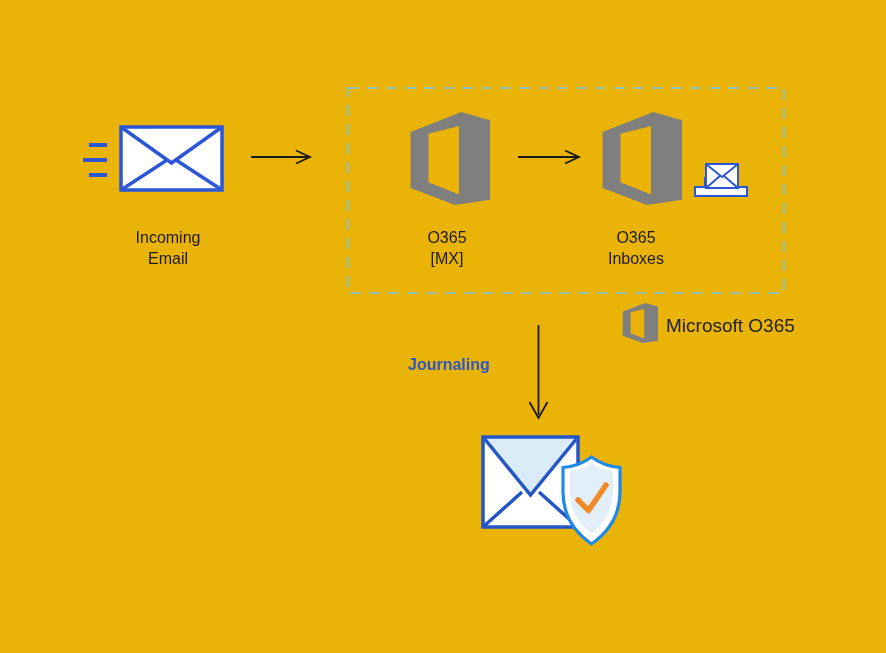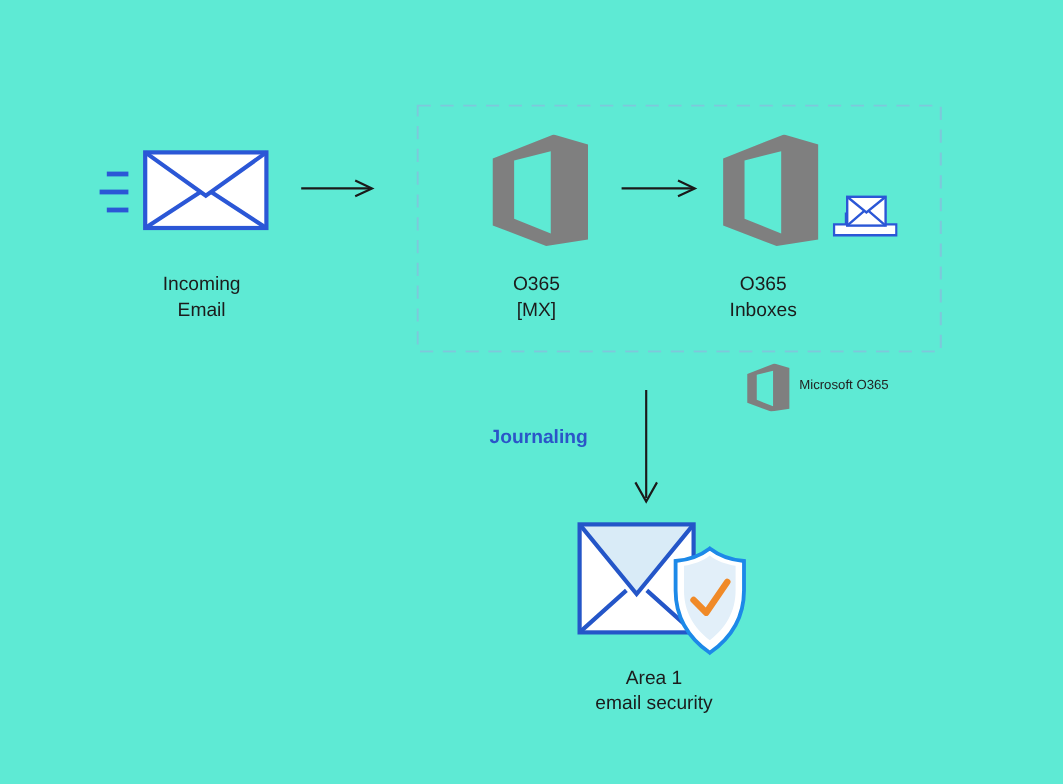--- a/index.html
+++ b/index.html
@@ -1,21 +1,21 @@
 <!DOCTYPE html>
 <html><head>
 <meta charset="utf-8">
 <style>
   html,body{margin:0;padding:0;background:#fff;}
-  .canvas{position:relative;width:886px;height:653px;background:#5eead4;overflow:hidden;
+  .canvas{position:relative;width:886px;height:653px;background:#eab308;overflow:hidden;
           font-family:"Liberation Sans",sans-serif;}
   .abs{position:absolute;}
   .label{position:absolute;text-align:center;font-size:16px;line-height:21px;
          color:#1c1c1c;white-space:pre-line;}
-  .legend-label{position:absolute;font-size:11px;color:#222;}
+  .legend-label{position:absolute;font-size:19px;color:#222;}
   .journaling{position:absolute;font-size:16px;font-weight:600;color:#2B55C8;
               }
 </style>
 </head>
 <body>
 
 <div class="canvas">
 
   <svg class="abs" style="left:80px;top:125px" width="145" height="70" viewBox="0 0 145 70">
     <g stroke="#2B57D6" stroke-width="4">
@@ -83,16 +83,14 @@
     <path d="M5,5 L52.5,63 L100,5 Z" fill="#D9EBF7"></path>
     <path d="M5,5 L52.5,63 L100,5" fill="none" stroke="#2456C8" stroke-width="3.5"></path>
     <path d="M5,95 L44,60 M100,95 L61,60" fill="none" stroke="#2456C8" stroke-width="3.5"></path>
     <rect x="5" y="5" width="95" height="90" fill="none" stroke="#2456C8" stroke-width="3.5"></rect>
     <path d="M113.5,25 C120,30 131,34.5 142,35.5 L142,60 C142,82 132,99 113.5,112
              C95,99 85,82 85,60 L85,35.5 C96,34.5 107,30 113.5,25 Z" fill="#ffffff" stroke-width="3.2" stroke="#1D89E8"></path>
     <path d="M113.5,31 C119,35.5 127,38.5 135,39.5 L135,60 C135,78 126.5,91.5 113.5,101.5
              C100.5,91.5 92,78 92,60 L92,39.5 C100,38.5 108,35.5 113.5,31 Z" fill="#E2EFF9"></path>
     <path d="M100,68 L110.5,78.5 L128,53" fill="none" stroke-width="5.5" stroke-linecap="round" stroke-linejoin="round" stroke="#F08A28"></path>
   </svg>
-  <div class="label" style="left:465px;top:555px;width:160px">Area 1
-email security</div>
 
 </div>
 
 </body></html>

